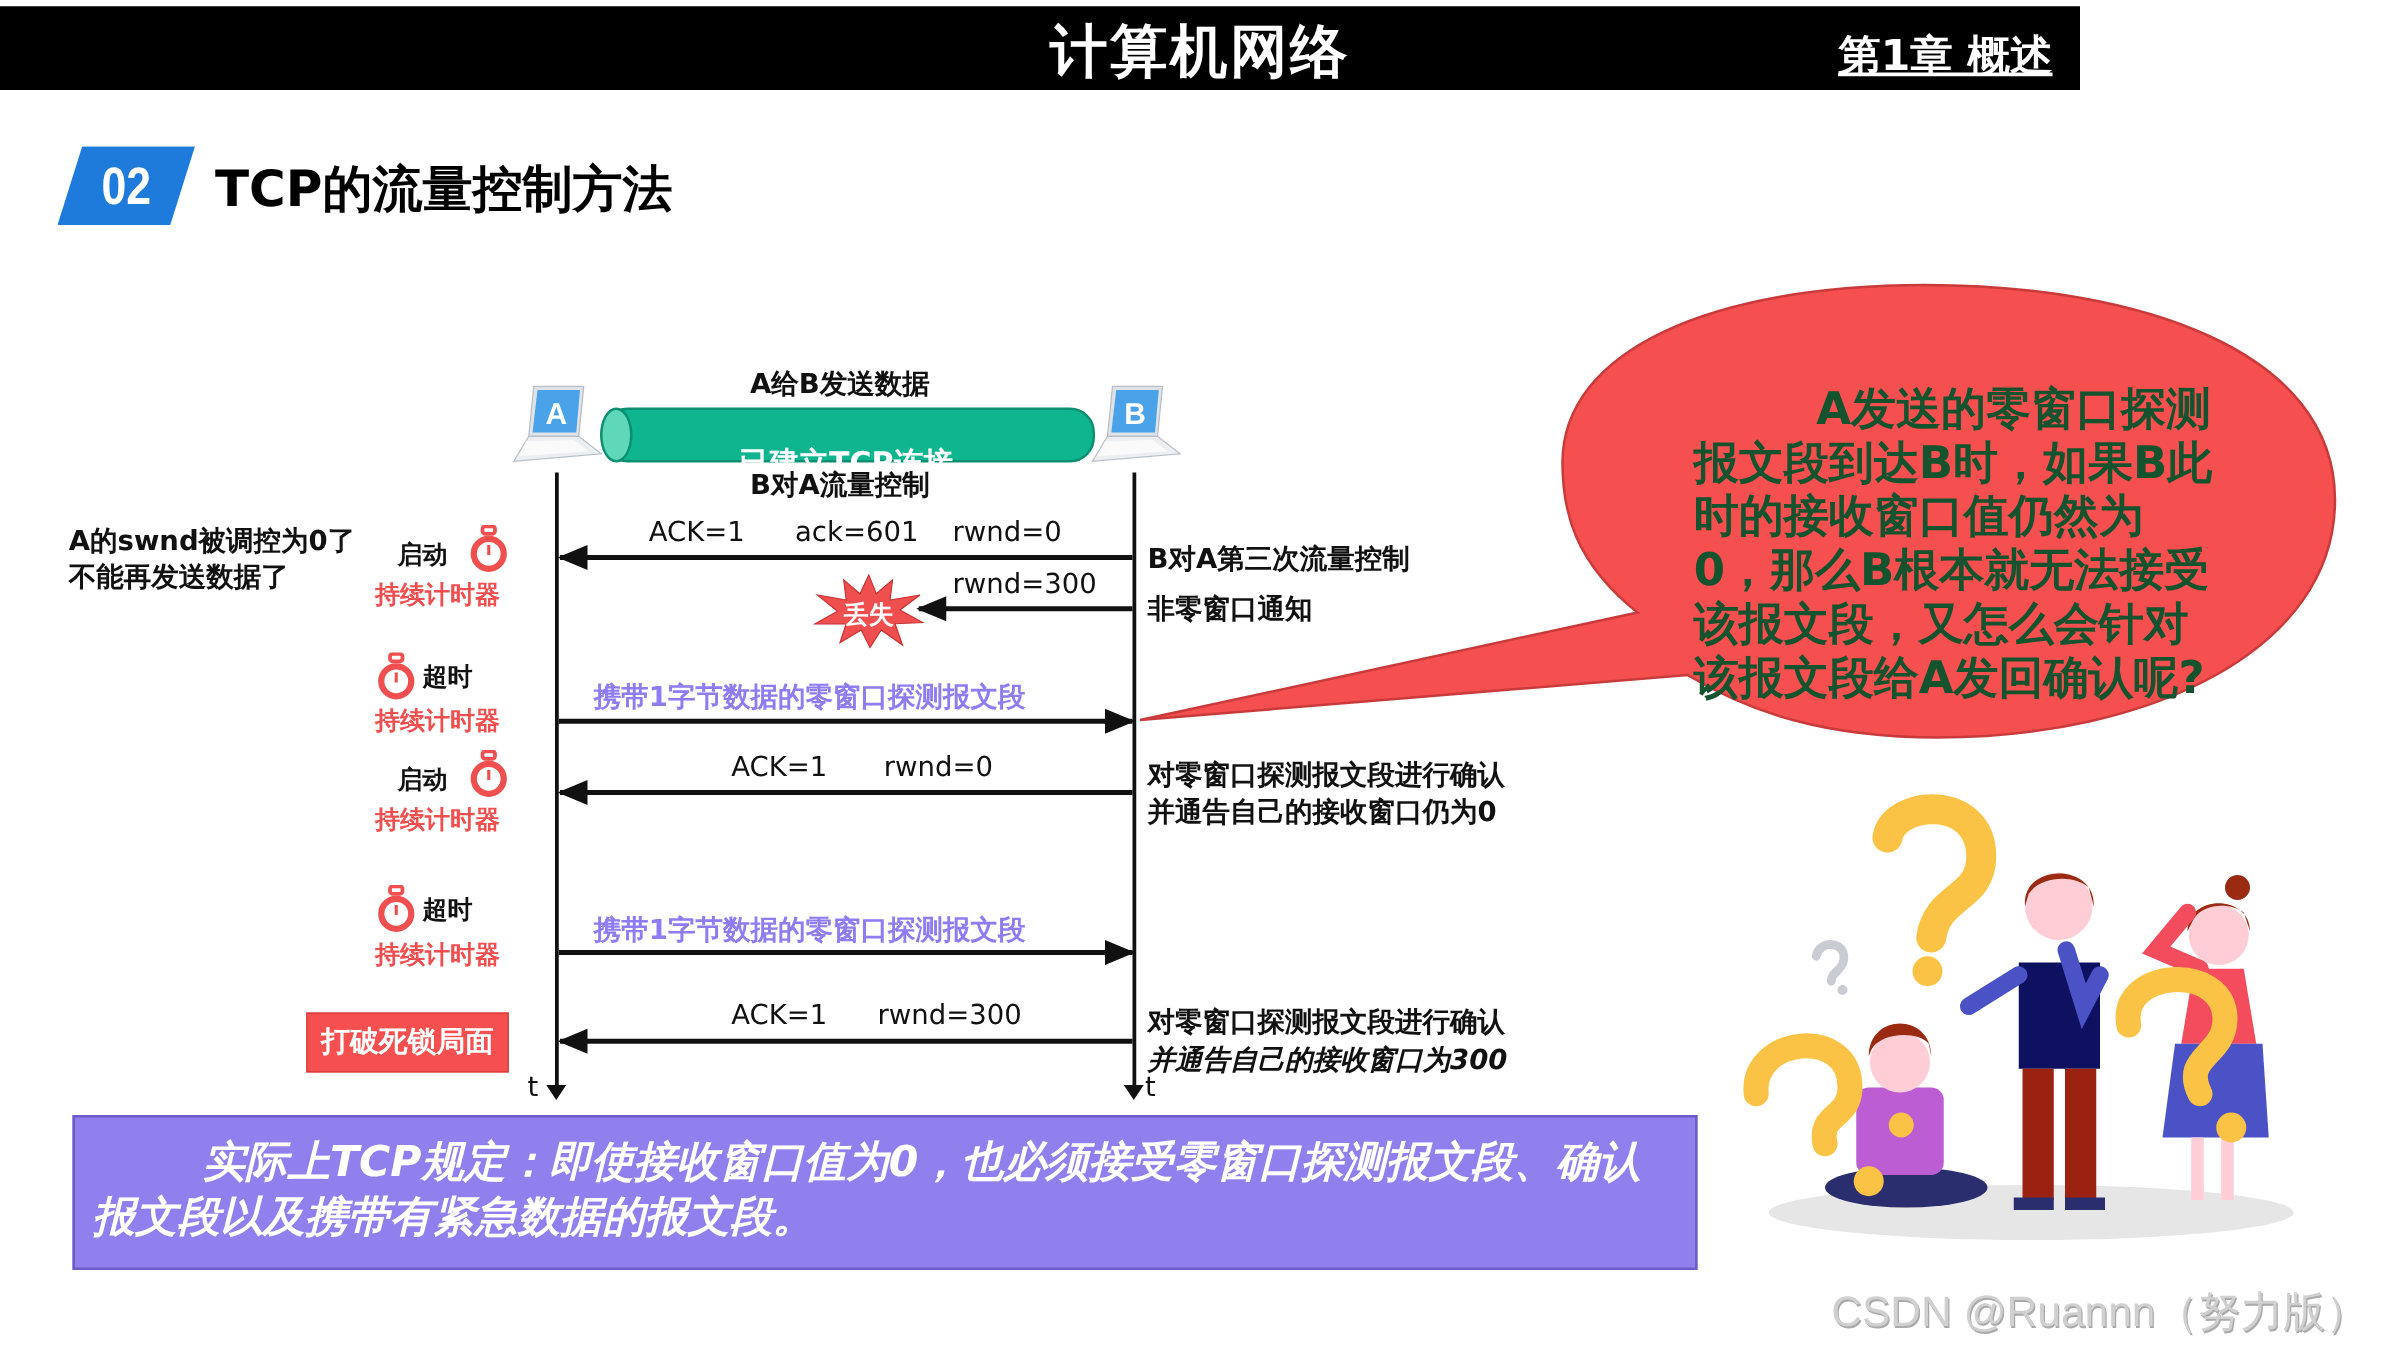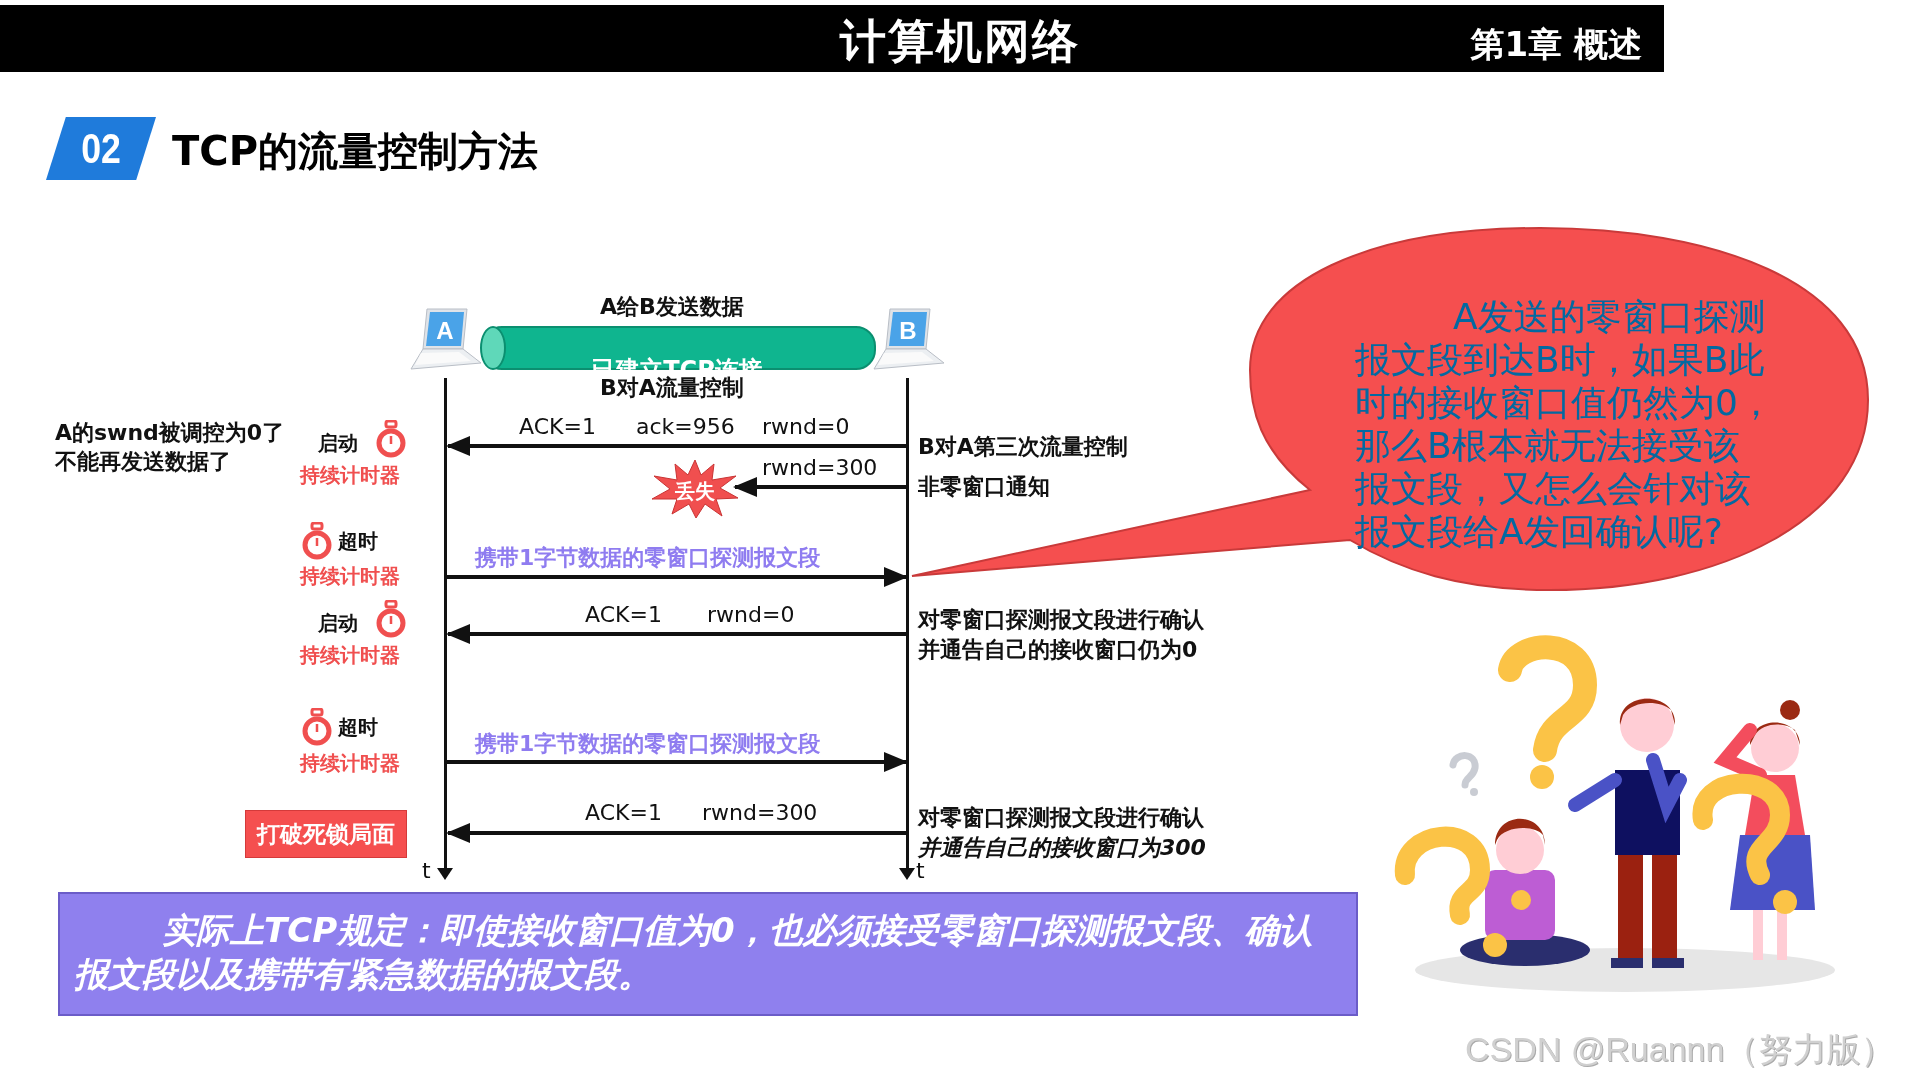--- a/index.html
+++ b/index.html
@@ -13,21 +13,21 @@
   
   .header {
     position:absolute; left:0; top:5px; width:1664px; height:67px;
     background:#000000;
   }
   .header-title {
     position:absolute; left:0; width:1920px; top:6px; text-align:center;
     color:#fff; font-size:46px; font-weight:bold; letter-spacing:2px;
   }
   .header-chapter {
-    position:absolute; right:22px; top:17px; color:#fff; font-size:34px; font-weight:bold;
+    position:absolute; right:22px; top:17px; color:#fff; font-size:34px; font-weight:bold;text-decoration:underline;
   }
   
   .section-badge {
     position:absolute; left:46px; top:117px; width:110px; height:63px;
     background:#1f7bdb;
     clip-path:polygon(18% 0, 100% 0, 82% 100%, 0 100%);
   }
   .section-num {
     position:absolute; left:46px; top:117px; width:110px; height:63px; line-height:63px;
     text-align:center; color:#fff; font-size:42px; font-weight:bold;
@@ -72,22 +72,22 @@
   }
   .rule-box {
     position:absolute; left:58px; top:892px; width:1296px; height:120px;
     background:#8f80ee; border:2px solid #6b5cc8;
   }
   .rule-text {
     position:absolute; left:14px; top:14px; width:1268px;
     color:#fff; font-size:34px; font-weight:bold; line-height:44px; text-indent:88px;font-style:italic;
   }
   .bubble-text {
-    position:absolute; left:1355px; top:295px; width:420px;
-    color:#0369a1; font-size:36px; font-weight:normal; line-height:43px; text-indent:98px;
+    position:absolute; left:1355px; top:306px; width:420px;
+    color:#14532d; font-size:36px; font-weight:bold; line-height:43px; text-indent:98px;
   }
   .watermark {
     position:absolute; left:1465px; top:1027px; font-size:34px; color:#d0d0d0;
     font-family:"Liberation Sans",sans-serif;
     text-shadow:1px 1px 0 #aaa;
   }
 </style>
 </head>
 <body>
 
@@ -160,21 +160,21 @@
   <rect x="10" y="1" width="10" height="6" rx="2" fill="none" stroke="#f04f4f" stroke-width="3"></rect>
   <circle cx="15" cy="23" r="12" fill="none" stroke="#f04f4f" stroke-width="5"></circle>
   <line x1="15" y1="16" x2="15" y2="24" stroke="#f04f4f" stroke-width="2.5"></line>
 </svg>
 <div class="lbl lbl-24" style="left:338px;top:714px;">超时</div>
 <div class="lbl lbl-24 red-txt" style="left:300px;top:750px;">持续计时器</div>
 
 <div class="deadlock-btn">打破死锁局面</div>
 
 <div class="lbl" style="left:519px;top:414px;font-size:22px;font-weight:normal;">ACK=1</div>
-<div class="lbl" style="left:636px;top:414px;font-size:22px;font-weight:normal;">ack=956</div>
+<div class="lbl" style="left:636px;top:414px;font-size:22px;font-weight:normal;">ack=601</div>
 <div class="lbl" style="left:762px;top:414px;font-size:22px;font-weight:normal;">rwnd=0</div>
 <div class="arrow left" style="left:448px;top:444px;width:458px;"></div>
 <div class="lbl lbl-22" style="left:918px;top:432px;">B对A第三次流量控制</div>
 
 <div class="lbl" style="left:762px;top:455px;font-size:22px;font-weight:normal;">rwnd=300</div>
 <div class="arrow left" style="left:735px;top:485px;width:171px;"></div>
 <svg class="abs" style="left:650px;top:458px;" width="90" height="62" viewBox="0 0 90 62">
   <polygon points="45,2 51,17 64,6 62,22 86,18 70,30 88,40 66,41 72,58 55,46 46,60 39,46 22,56 27,41 2,41 20,31 4,18 27,22 25,6 38,17" fill="#f04f4f" stroke="#c93434" stroke-width="1"></polygon>
   <text x="45" y="40" font-size="20" font-weight="bold" fill="#fff" text-anchor="middle">丢失</text>
 </svg>

